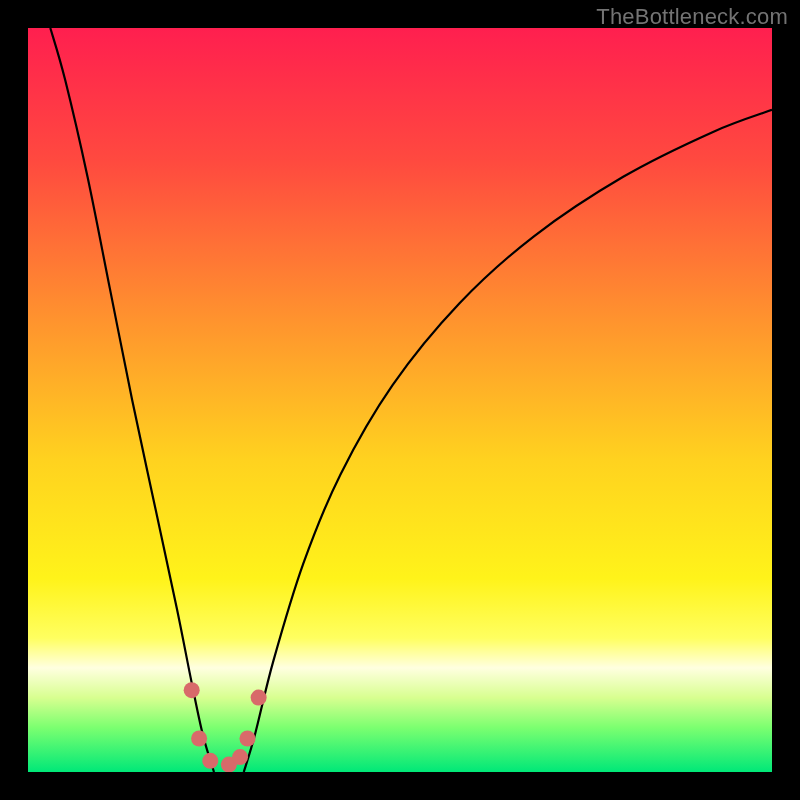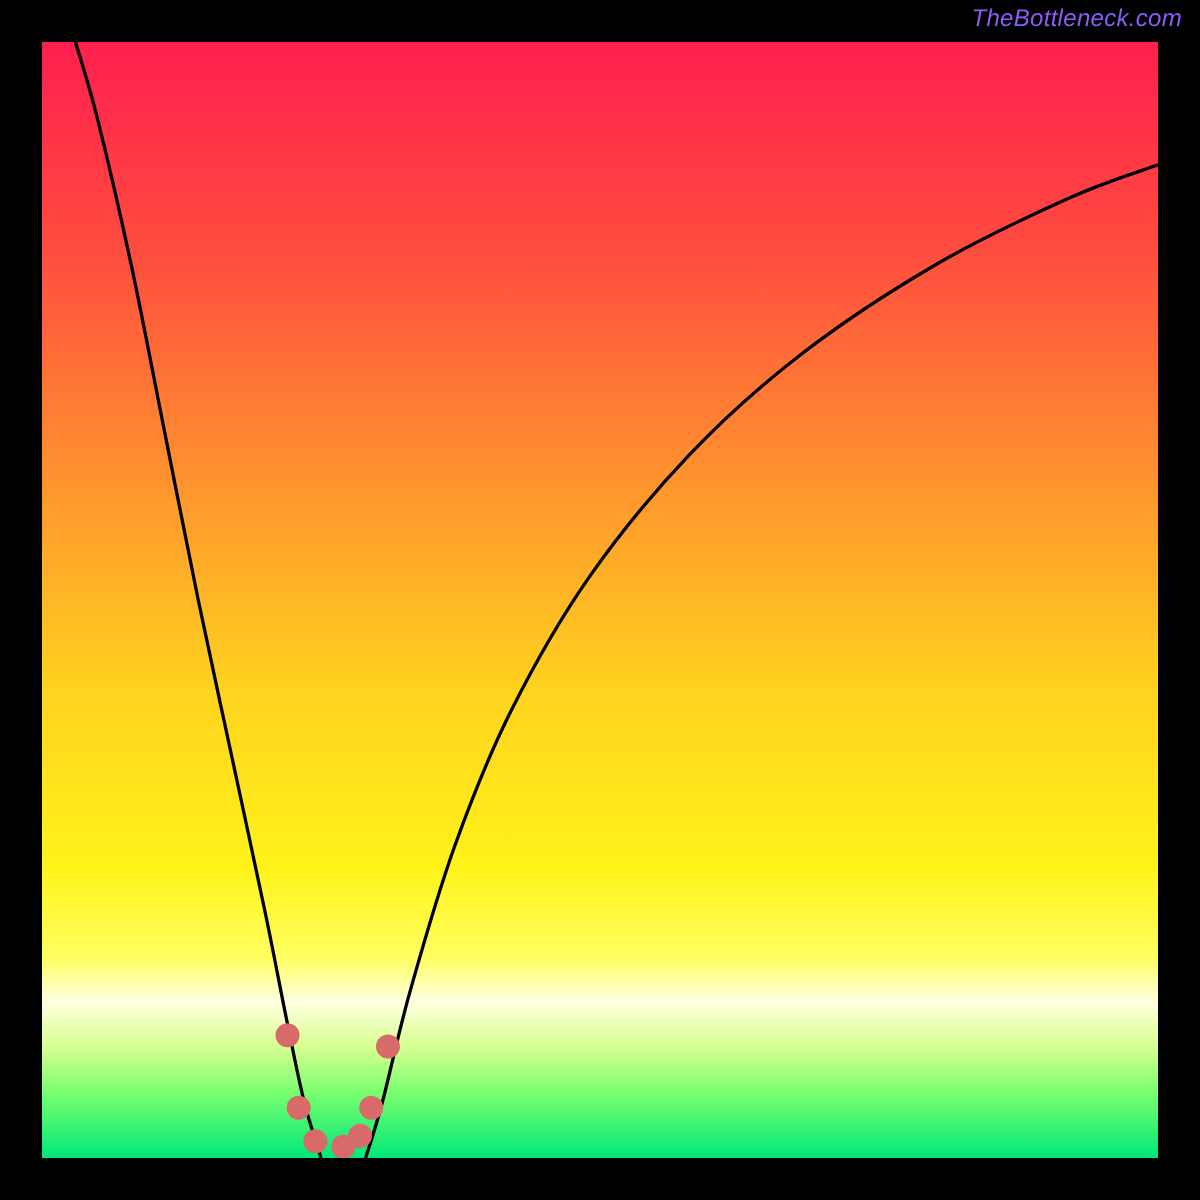--- a/index.html
+++ b/index.html
@@ -13,26 +13,25 @@
   .frame {
     width: 800px;
     height: 800px;
     background: #000;
     position: relative;
   }
   .watermark {
     position: absolute;
     top: 4px;
     right: 12px;
-    color: #8b5cf6;
-    font-size: 16px;
+    color: #737373;
+    font-size: 22px;
     font-weight: 400;
     letter-spacing: 0.2px;
     z-index: 10;
-    font-style: italic;
   }
   .plot {
     position: absolute;
     left: 28px;
     top: 28px;
     width: 744px;
     height: 744px;
     overflow: hidden;
   }
   .plot svg {

